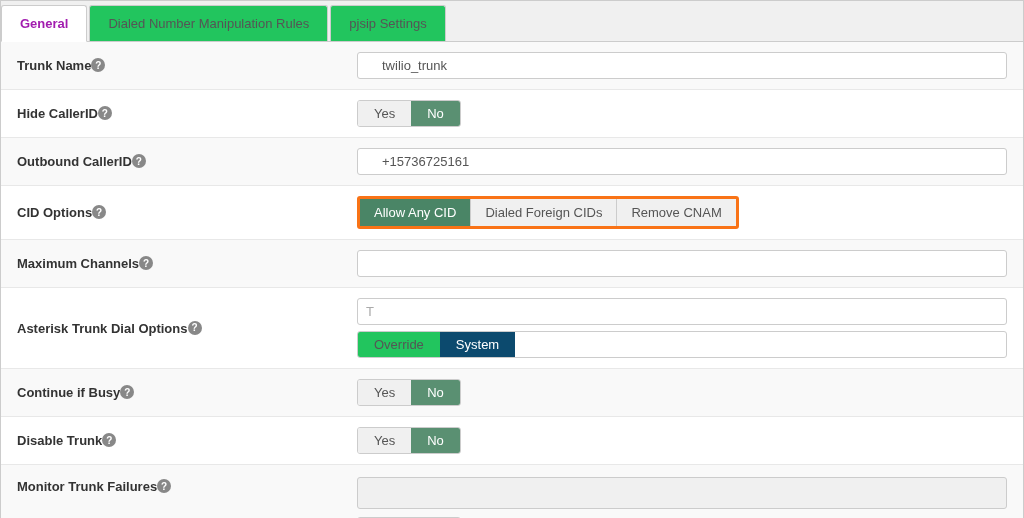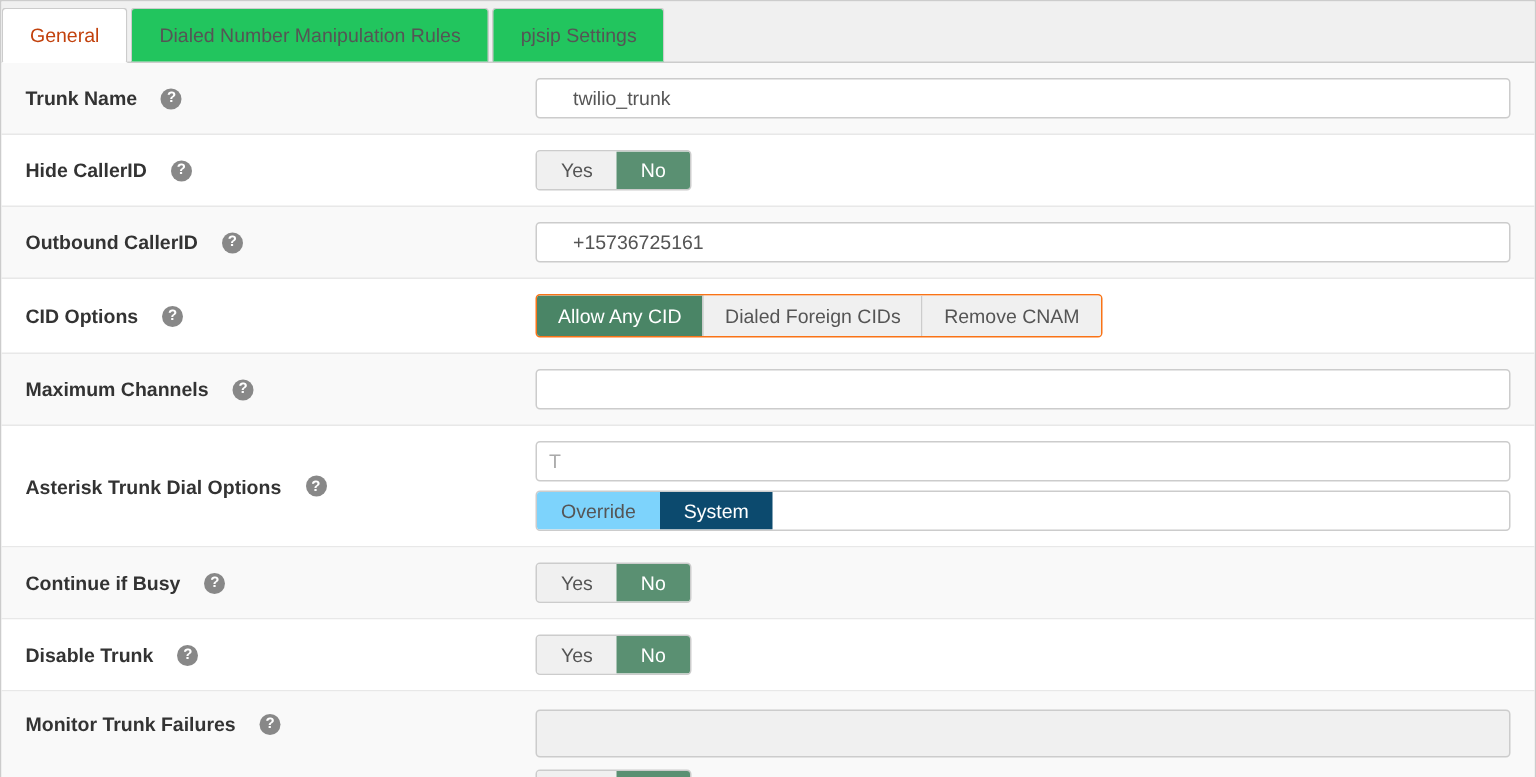--- a/index.html
+++ b/index.html
@@ -27,24 +27,24 @@
       border-bottom: none;
       background: #22c55e;
       color: #555;
       font-size: 13px;
       margin-right: 2px;
       margin-top: 4px;
       border-radius: 3px 3px 0 0;
     }
     .tab.active {
       background: #fff;
-      color: #c2410c;
+      color: #a21caf;
       border-bottom: 1px solid #fff;
       margin-bottom: -1px;
-      font-weight: normal;
+      font-weight: bold;
     }
     
     .form-body {
       padding: 0;
     }
     .form-row {
       display: flex;
       align-items: center;
       padding: 10px 16px;
       border-bottom: 1px solid #e8e8e8;
@@ -54,22 +54,22 @@
       background: #f9f9f9;
     }
     .form-row:nth-child(even) {
       background: #fff;
     }
     .form-label {
       width: 340px;
       font-weight: bold;
       font-size: 13px;
       display: flex;
-      align-items: center;
-      gap: 16px;
+      align-items: flex-start;
+      gap: 0;
       flex-shrink: 0;
     }
     .help-icon {
       display: inline-flex;
       align-items: center;
       justify-content: center;
       width: 14px;
       height: 14px;
       border-radius: 50%;
       background: #888;
@@ -107,21 +107,21 @@
       background: #f0f0f0;
       color: #555;
     }
     .toggle-btn.active-no {
       background: #5a9072;
       color: #fff;
     }
     
     .cid-group {
       display: inline-flex;
-      border: 1px solid #f97316;
+      border: 3px solid #f97316;
       border-radius: 3px;
       overflow: hidden;
     }
     .cid-btn {
       padding: 6px 14px;
       cursor: pointer;
       font-size: 13px;
       border: none;
       border-right: 1px solid #ccc;
       background: #f0f0f0;
@@ -140,21 +140,21 @@
       border: 1px solid #ccc;
       border-radius: 3px;
       overflow: hidden;
       margin-top: 6px;
     }
     .override-btn {
       padding: 5px 16px;
       cursor: pointer;
       font-size: 13px;
       border: none;
-      background: #7dd3fc;
+      background: #22c55e;
       color: #555;
     }
     .override-btn.active {
       background: #0c4a6e;
       color: #fff;
     }
     .dial-options-area {
       display: flex;
       flex-direction: column;
     }

